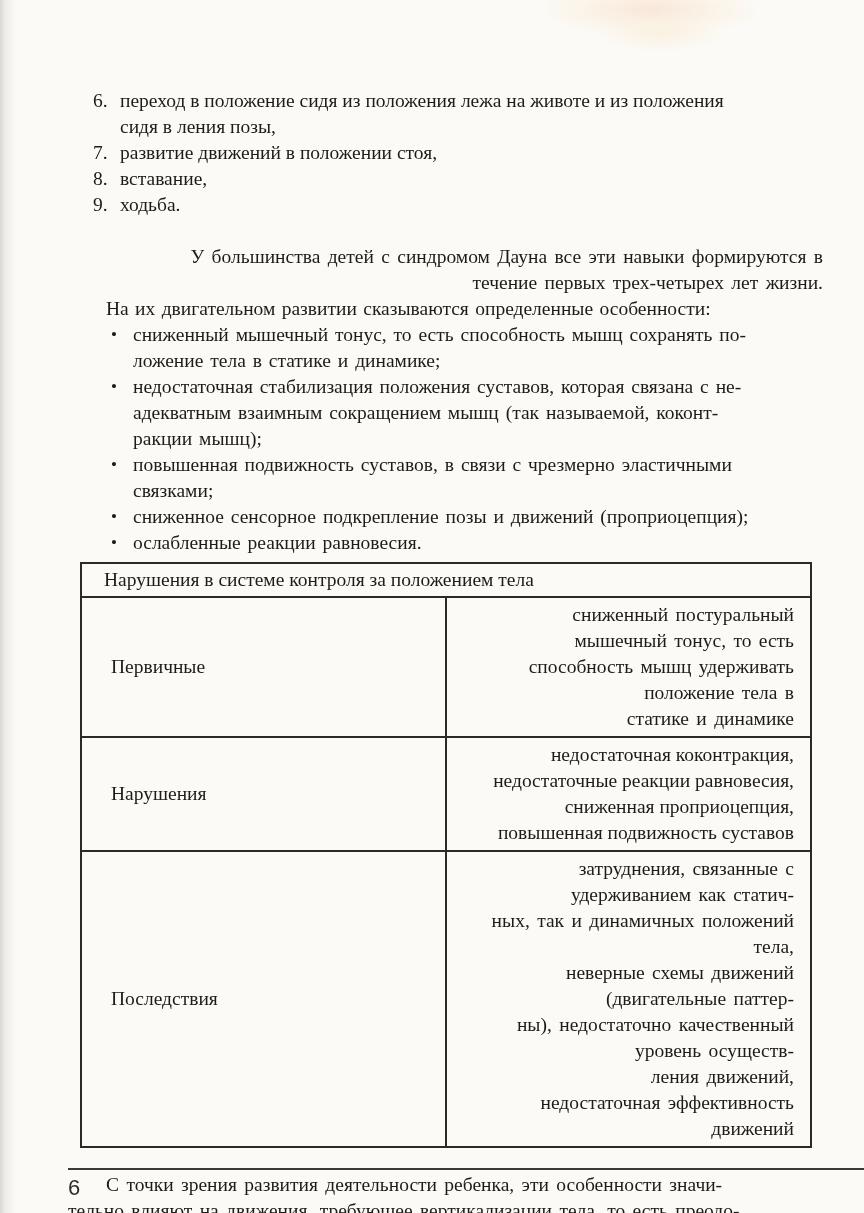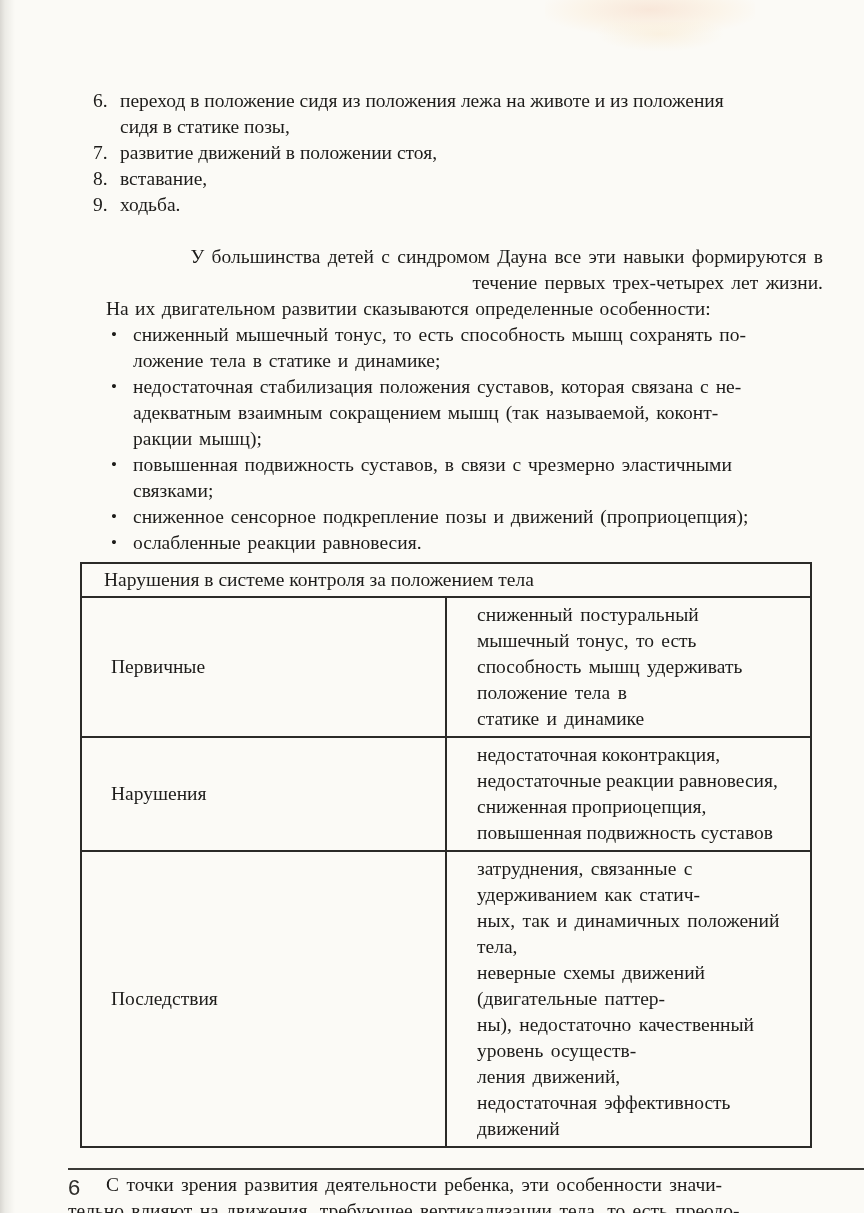--- a/index.html
+++ b/index.html
@@ -50,21 +50,21 @@
   table.disorders {
     margin-left:12px; margin-top:6px; width:732px;
     border-collapse:collapse; table-layout:fixed;
     font-size:19.5px; line-height:26px; color:#1d1c1a;
   }
   table.disorders td {
     border:2px solid #2b2a28; vertical-align:middle;
   }
   td.tbl-header { padding:3px 8px 3px 22px; }
   td.tbl-label  { width:198px; padding:3px 6px 3px 29px; }
-  td.tbl-content{ padding:4px 16px 4px 30px; white-space:pre-line; vertical-align:middle; }
+  td.tbl-content{ padding:4px 16px 4px 30px; white-space:pre-line; vertical-align:middle;text-align:right; }
   td.wide-space { word-spacing:2.5px; }
 
   
   .footer-rule {
     position:absolute; left:68px; top:1168px; width:796px; height:2px;
     background:#3b3a37;
   }
   .page-number {
     position:absolute; left:68px; top:1175px;
     font-family:"Liberation Sans", sans-serif; font-size:22px; color:#2f2e2b;
@@ -77,21 +77,21 @@
   <div class="left-edge"></div>
   <div class="blotch"></div>
   <div class="blotch-2"></div>
 
   <div class="content">
 
     <div>
       <div class="num-item">
         <span class="num-marker">6.</span>
         <span class="num-text">переход в положение сидя из положения лежа на животе и из положения
-сидя в статике позы,</span>
+сидя в ления позы,</span>
       </div>
       <div class="num-item">
         <span class="num-marker">7.</span>
         <span class="num-text">развитие движений в положении стоя,</span>
       </div>
       <div class="num-item">
         <span class="num-marker">8.</span>
         <span class="num-text">вставание,</span>
       </div>
       <div class="num-item">

